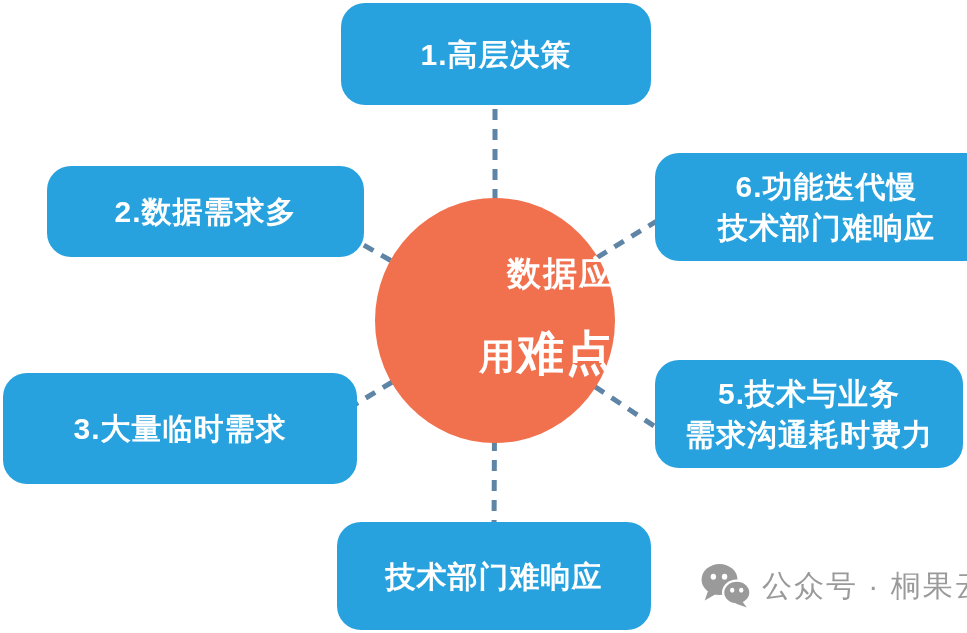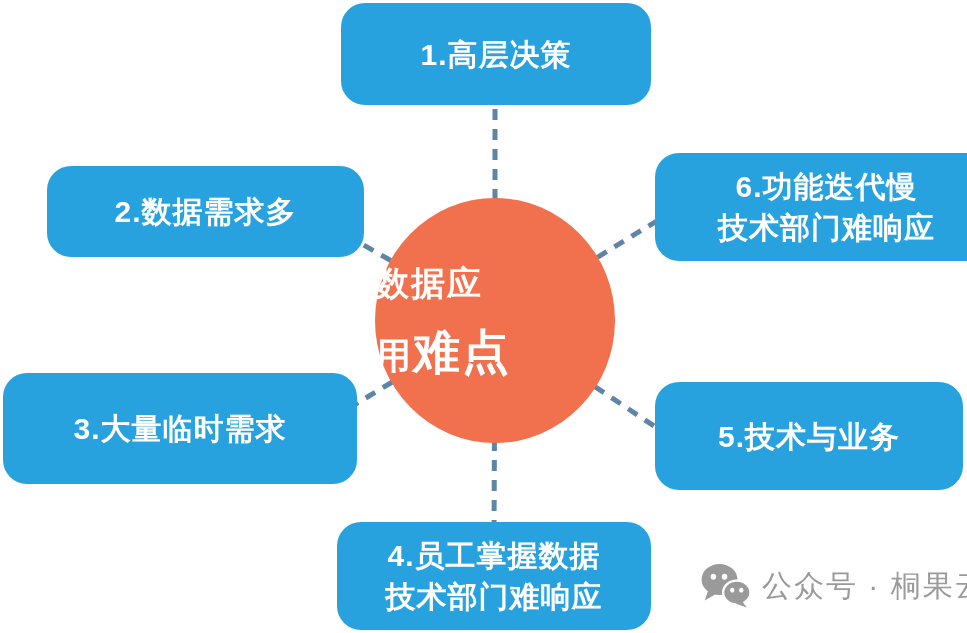--- a/index.html
+++ b/index.html
@@ -39,40 +39,40 @@
     display:flex;
     flex-direction:column;
     justify-content:center;
     align-items:center;
     letter-spacing:1px;
   }
   .b1{left:341px;top:3px;width:310px;height:102px;}
   .b2{left:3px;top:166px;width:317px;height:91px;margin-left:44px;}
   .b3{left:3px;top:373px;width:354px;height:111px;}
   .b4{left:337px;top:522px;width:314px;height:108px;}
-  .b5{left:655px;top:382px;width:308px;height:108px;}
+  .b5{left:655px;top:360px;width:308px;height:108px;}
   .b6{left:655px;top:153px;width:343px;height:108px;}
   .center-circle{
     position:absolute;
     z-index:2;
     left:375px;top:198px;
     width:240px;height:245px;
     background:var(--orange);
     border-radius:50%;
     color:#fff;
     display:flex;
     flex-direction:column;
     justify-content:center;
-    align-items:flex-start;
+    align-items:flex-end;
     text-align:center;
     font-weight:900;
     letter-spacing:2px;
   }
   .center-line1{font-size:34px;line-height:44px;}
-  .center-line2{font-size:36px;line-height:48px;margin-top:23px;}
+  .center-line2{font-size:36px;line-height:69px;margin-top:23px;}
   .center-line2 .emph{font-size:47px;}
   .watermark{
     position:absolute;
     z-index:2;
     left:700px;top:563px;
     display:flex;
     align-items:center;
     gap:10px;
     color:var(--watermark);
   }
@@ -104,26 +104,26 @@
 
   <div class="pain-box b2">
     <div>2.数据需求多</div>
   </div>
 
   <div class="pain-box b3">
     <div>3.大量临时需求</div>
   </div>
 
   <div class="pain-box b4">
-    <div>4.员工掌握数据</div>
     <div>技术部门难响应</div>
   </div>
 
   <div class="pain-box b5">
     <div>5.技术与业务</div>
+    <div>需求沟通耗时费力</div>
   </div>
 
   <div class="pain-box b6">
     <div>6.功能迭代慢</div>
     <div>技术部门难响应</div>
   </div>
 
   <div class="center-circle">
     <div class="center-line1">数据应</div>
     <div class="center-line2"><span>用</span><span class="emph">难点</span></div>

